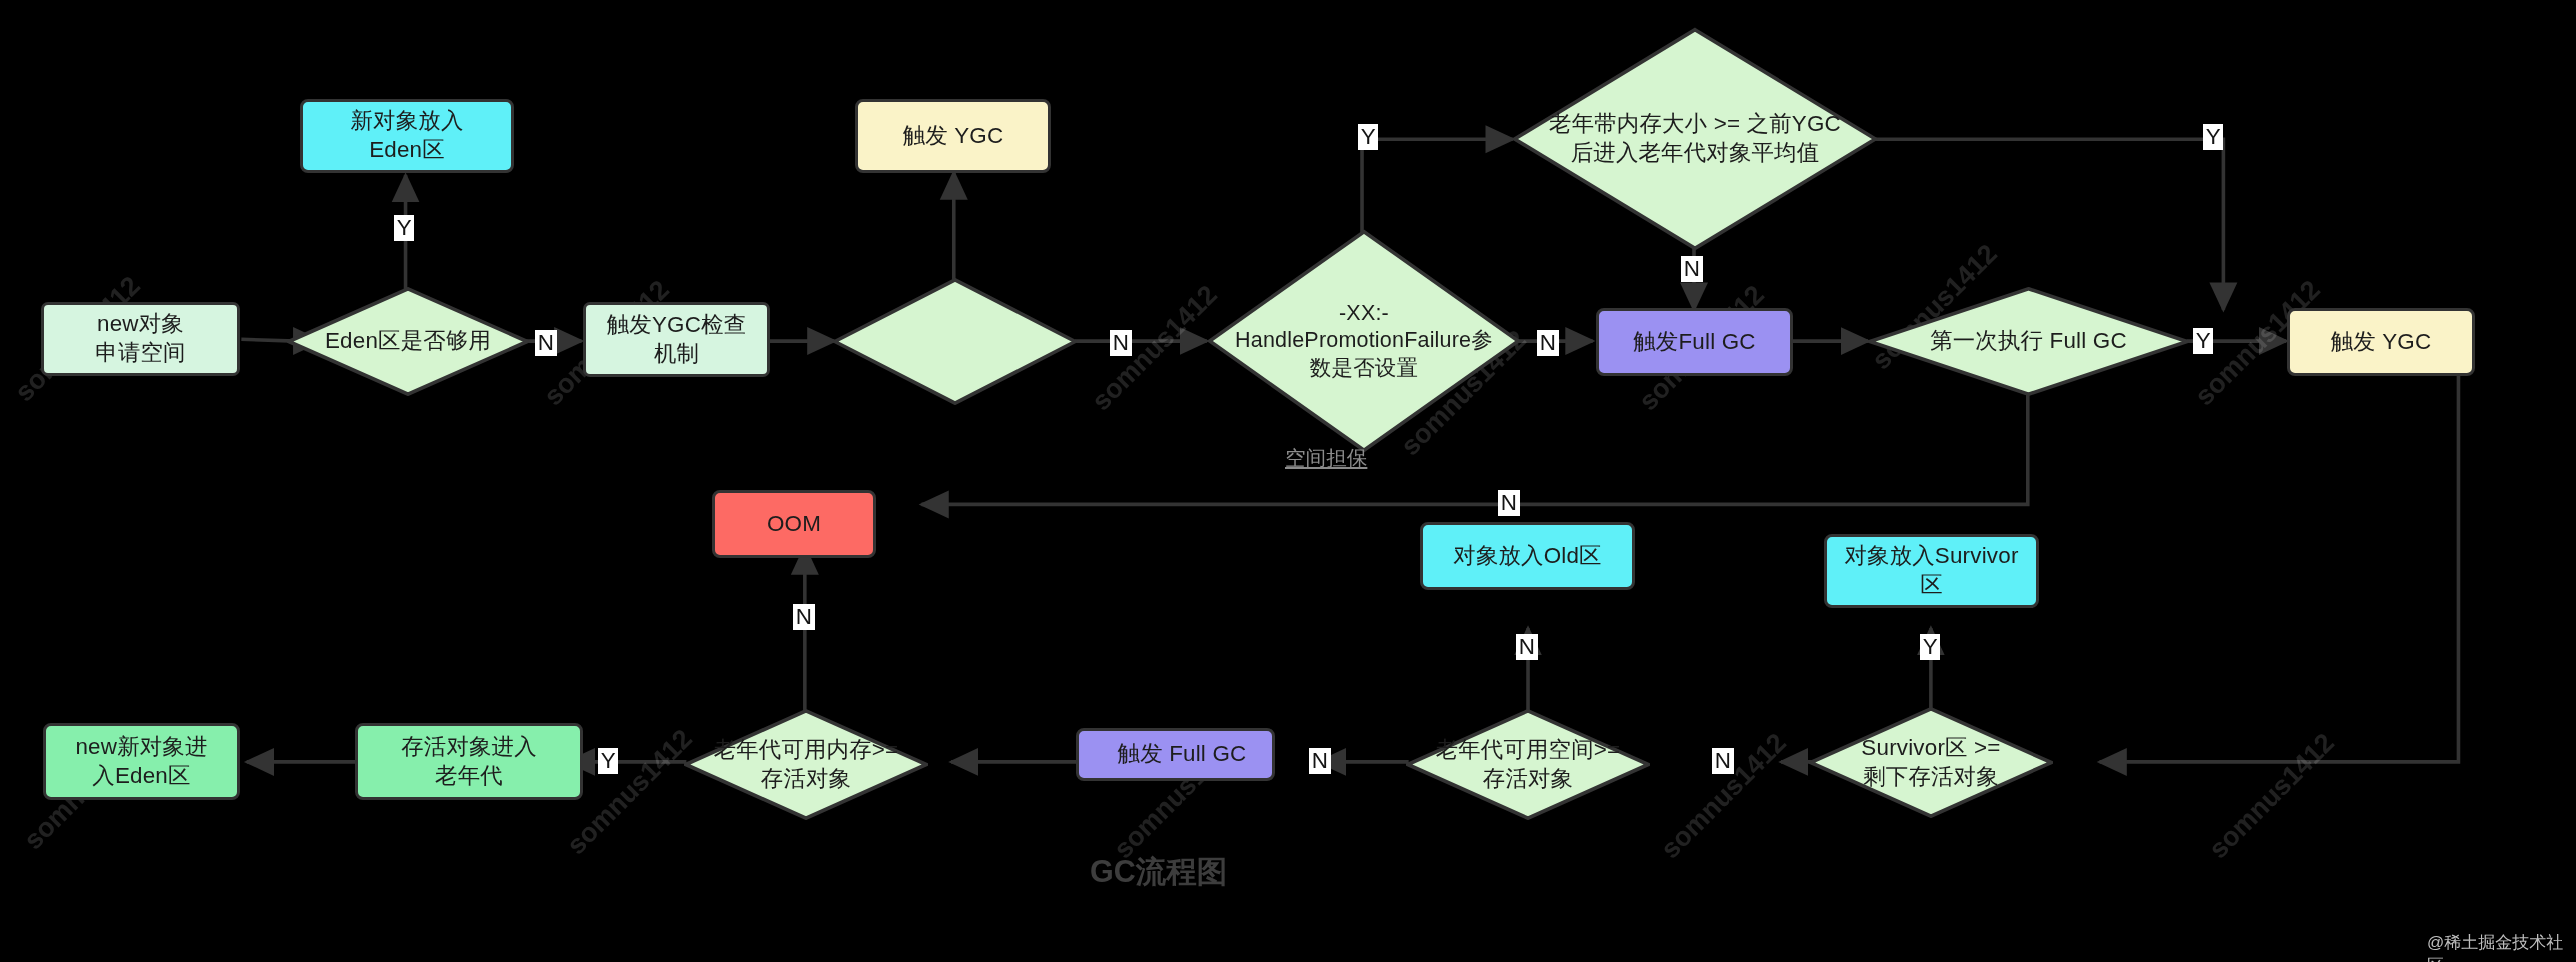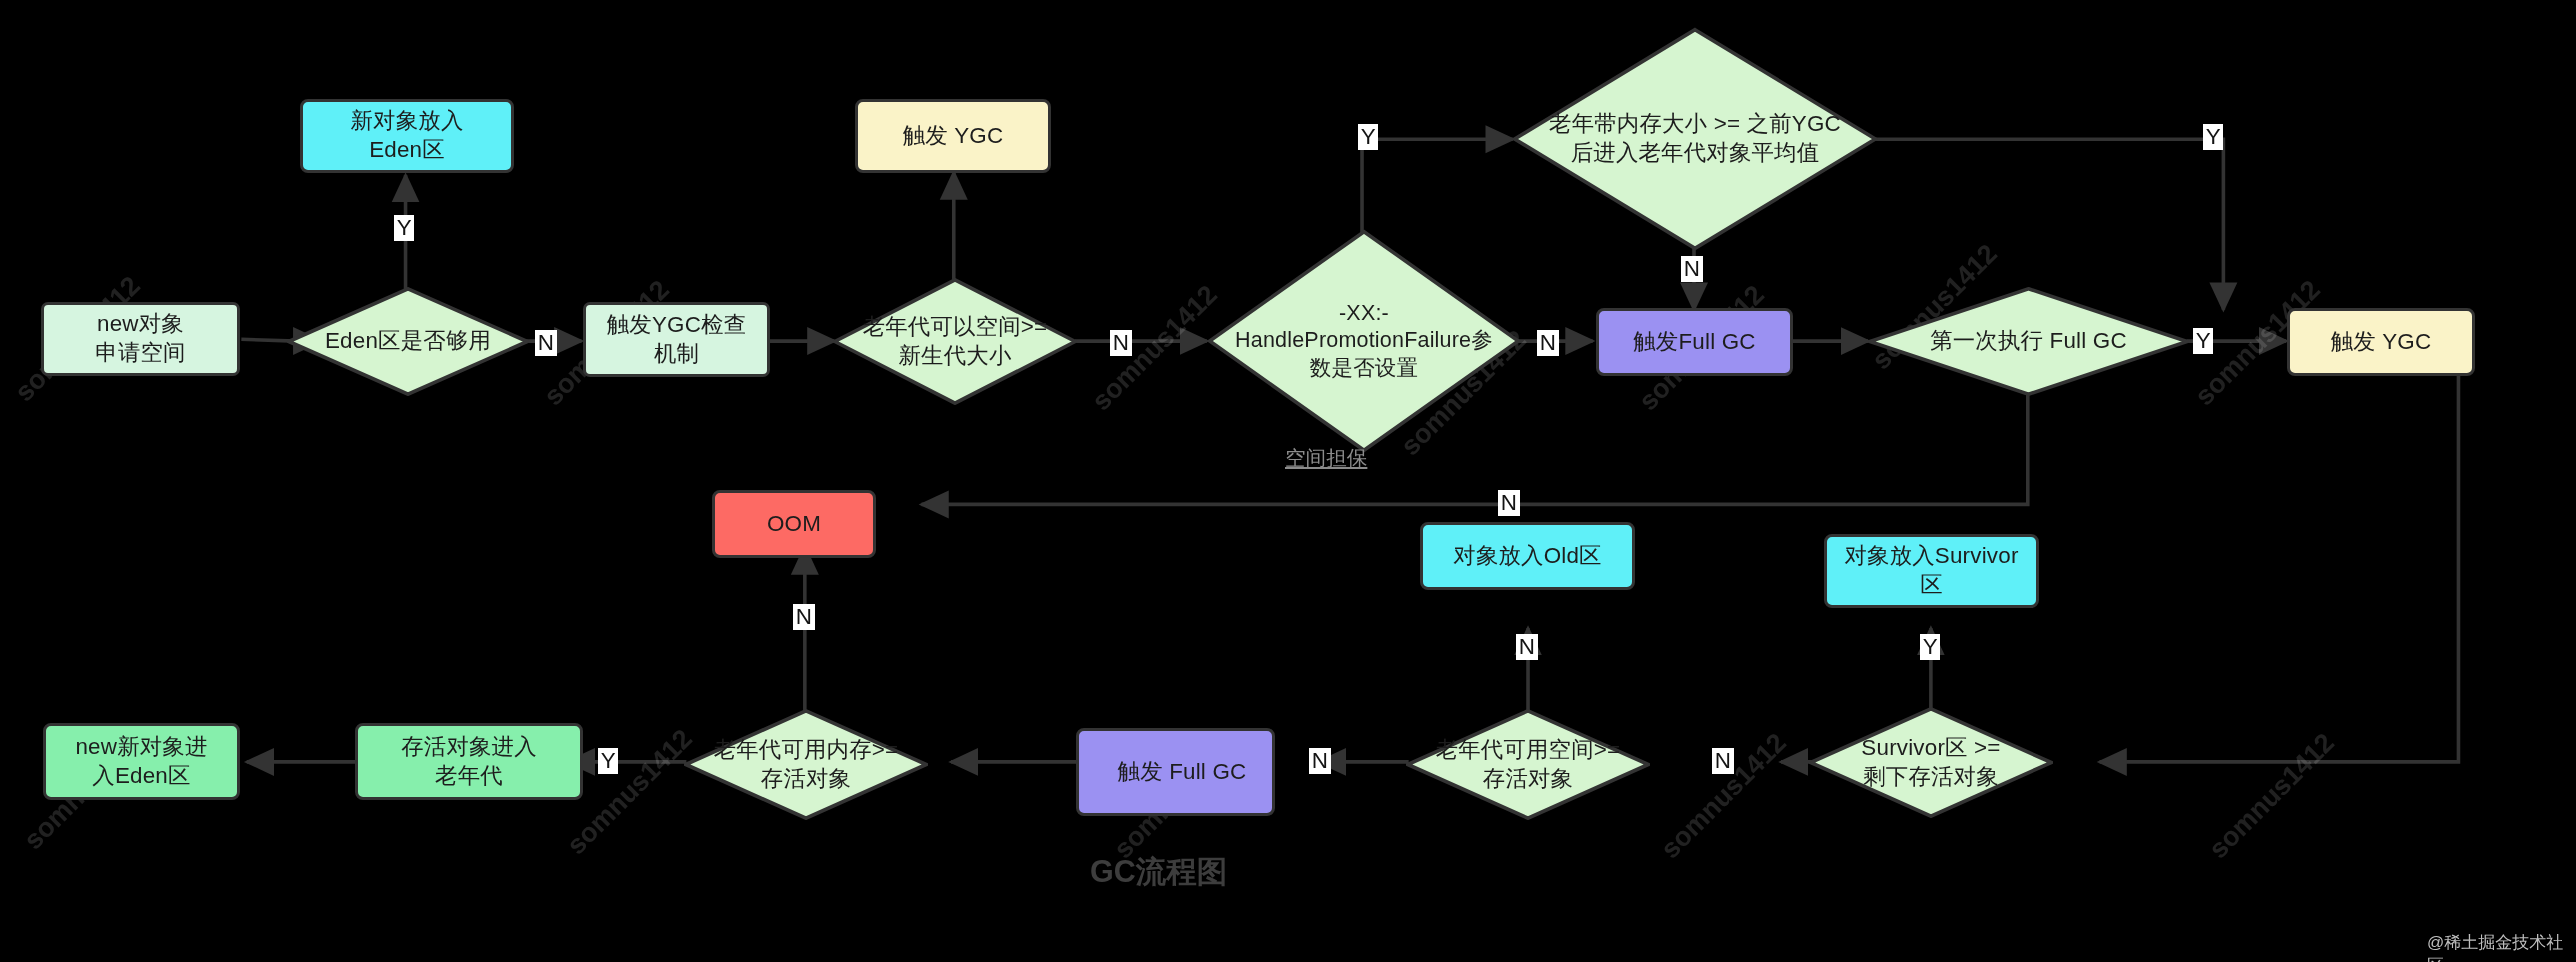--- a/index.html
+++ b/index.html
@@ -126,22 +126,20 @@
 
   <div class="node rect mint" style="left:583px;top:302px;width:187px;height:75px;">
     <span style="white-space:pre-line;">触发YGC检查
 机制</span>
   </div>
 
   <div class="node diamond" style="left:833px;top:278px;width:244px;height:127px;">
     <svg class="dshape" viewBox="0 0 272 142" preserveAspectRatio="none">
       <polygon points="136,2 270,71 136,140 2,71" fill="#d6f5d0" stroke="#333" stroke-width="4"></polygon>
     </svg>
-    <span class="dlabel" style="white-space:pre-line;">老年代可以空间&gt;=
-新生代大小</span>
   </div>
 
   <div class="node rect cream" style="left:855px;top:99px;width:196px;height:74px;">
     <span>触发 YGC</span>
   </div>
 
   <div class="node diamond" style="left:1207px;top:229px;width:314px;height:224px;">
     <svg class="dshape" viewBox="0 0 350 250" preserveAspectRatio="none">
       <polygon points="175,3 347,125 175,247 3,125" fill="#d6f5d0" stroke="#333" stroke-width="4"></polygon>
     </svg>
@@ -189,21 +187,21 @@
   </div>
 
   <div class="node diamond" style="left:684px;top:709px;width:244px;height:111px;">
     <svg class="dshape" viewBox="0 0 272 124" preserveAspectRatio="none">
       <polygon points="136,2 270,62 136,122 2,62" fill="#d6f5d0" stroke="#333" stroke-width="4"></polygon>
     </svg>
     <span class="dlabel" style="white-space:pre-line;">老年代可用内存&gt;=
 存活对象</span>
   </div>
 
-  <div class="node rect purple" style="left:1076px;top:728px;width:199px;height:88px;padding-left:13px;">
+  <div class="node rect purple" style="left:1076px;top:728px;width:199px;height:53px;padding-left:13px;">
     <span>触发 Full GC</span>
   </div>
 
   <div class="node diamond" style="left:1406px;top:709px;width:244px;height:111px;">
     <svg class="dshape" viewBox="0 0 272 124" preserveAspectRatio="none">
       <polygon points="136,2 270,62 136,122 2,62" fill="#d6f5d0" stroke="#333" stroke-width="4"></polygon>
     </svg>
     <span class="dlabel" style="white-space:pre-line;">老年代可用空间&gt;=
 存活对象</span>
   </div>

